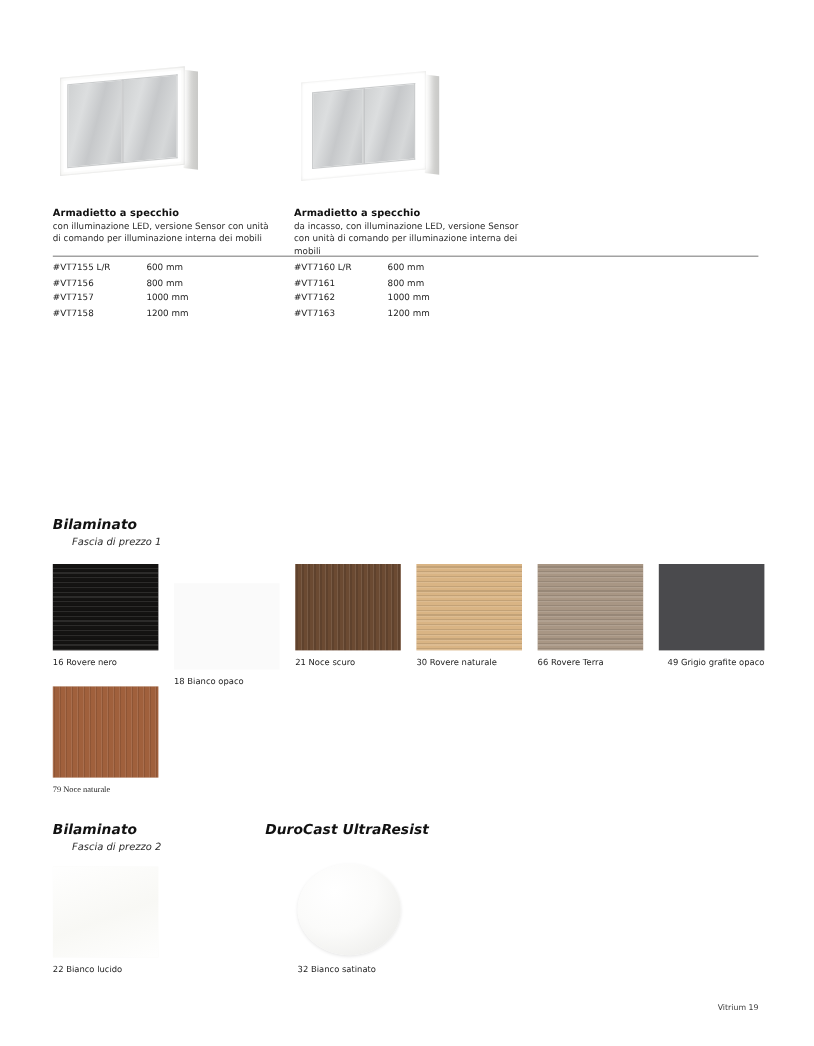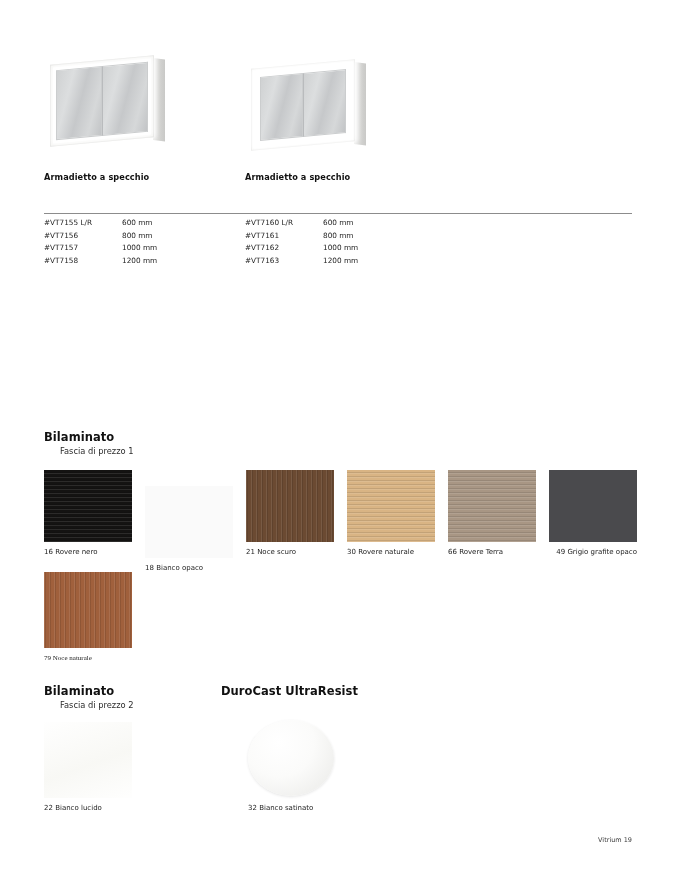--- a/index.html
+++ b/index.html
@@ -107,20 +107,21 @@
   }
   .sku-table.t1 { left: 44px; }
   .sku-table.t2 { left: 245px; }
   .sku-row { display: flex; height: 12.5px; align-items: flex-start; }
   .sku-code { width: 78px; }
   .sku-size { width: 70px; }
 
   
   .section-head {
     position: absolute;
+    font-style: italic;
   }
   .section-title {
     font-size: 11.5px;
     font-weight: bold;
     margin: 0;
     letter-spacing: 0.005em;
     color: #111;
   }
   .section-sub {
     font-size: 8.3px;
@@ -202,35 +203,37 @@
       <div class="side"></div>
       <div class="frame"></div>
       <div class="glow"></div>
       <div class="mirrorbox">
         <div class="door"></div>
         <div class="door"></div>
       </div>
     </div>
   </div>
   <p class="prod-title">Armadietto a specchio</p>
+  <p class="prod-desc">con illuminazione LED, versione Sensor con unità di comando per illuminazione interna dei mobili</p>
 </div>
 
 <div class="product-col col2" style="top:52px;">
   <div class="cabinet-wrap">
     <div class="cabinet recessed" style="top:12px;">
       <div class="side"></div>
       <div class="frame"></div>
       <div class="glow"></div>
       <div class="mirrorbox">
         <div class="door"></div>
         <div class="door"></div>
       </div>
     </div>
   </div>
   <p class="prod-title">Armadietto a specchio</p>
+  <p class="prod-desc">da incasso, con illuminazione LED, versione Sensor con unità di comando per illuminazione interna dei mobili</p>
 </div>
 
 <div class="rule"></div>
 
 <div class="sku-table t1">
   <div class="sku-row">
     <span class="sku-code">#VT7155 L/R</span>
     <span class="sku-size">600 mm</span>
   </div>
   <div class="sku-row">

